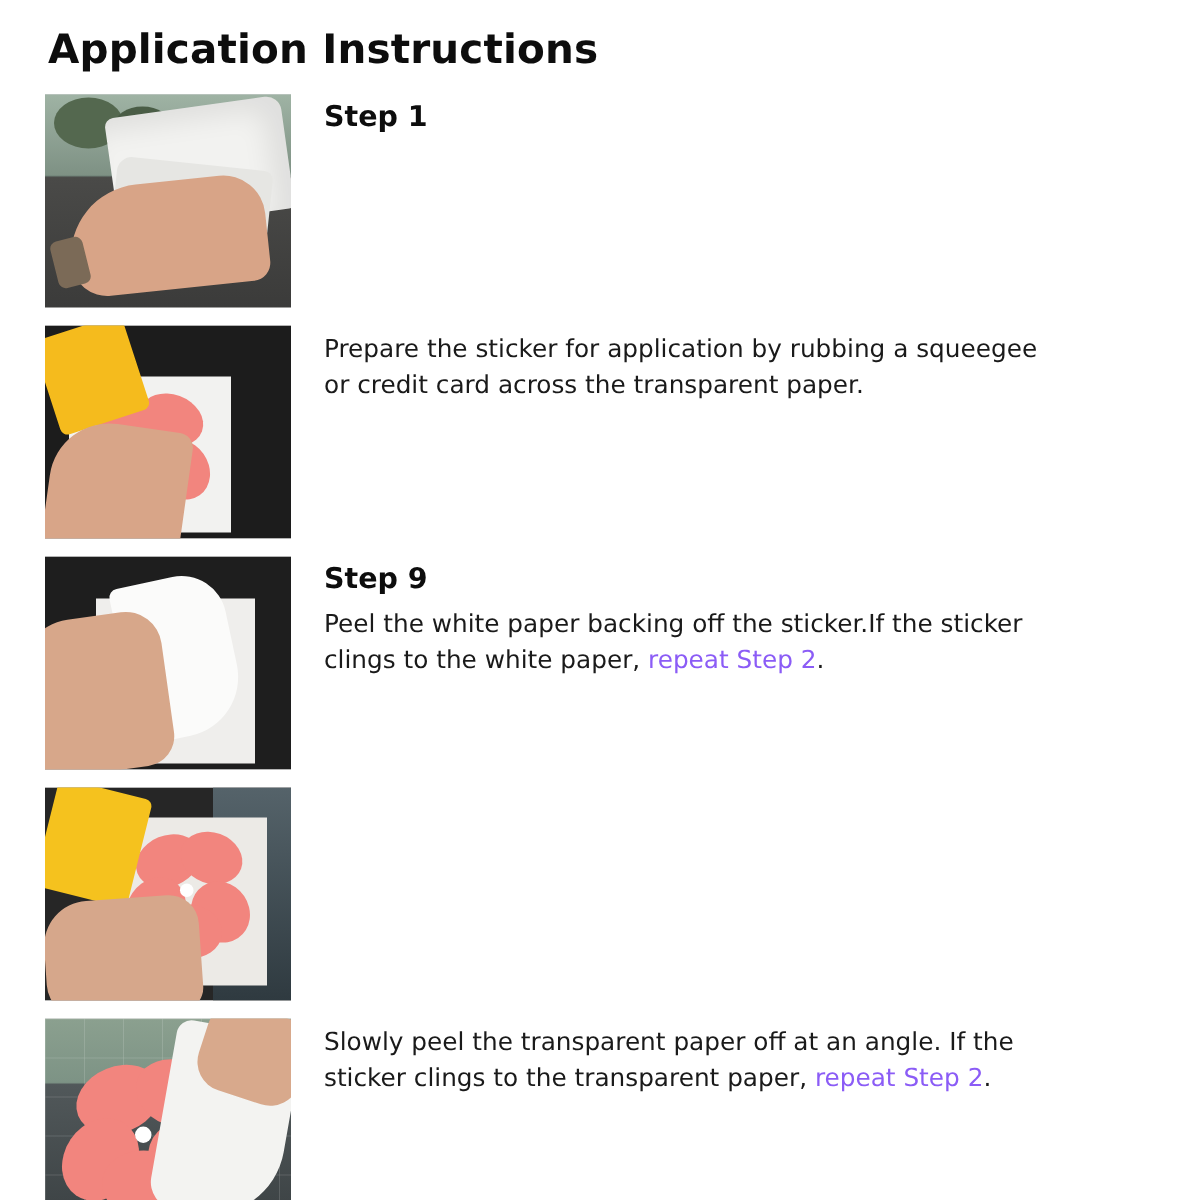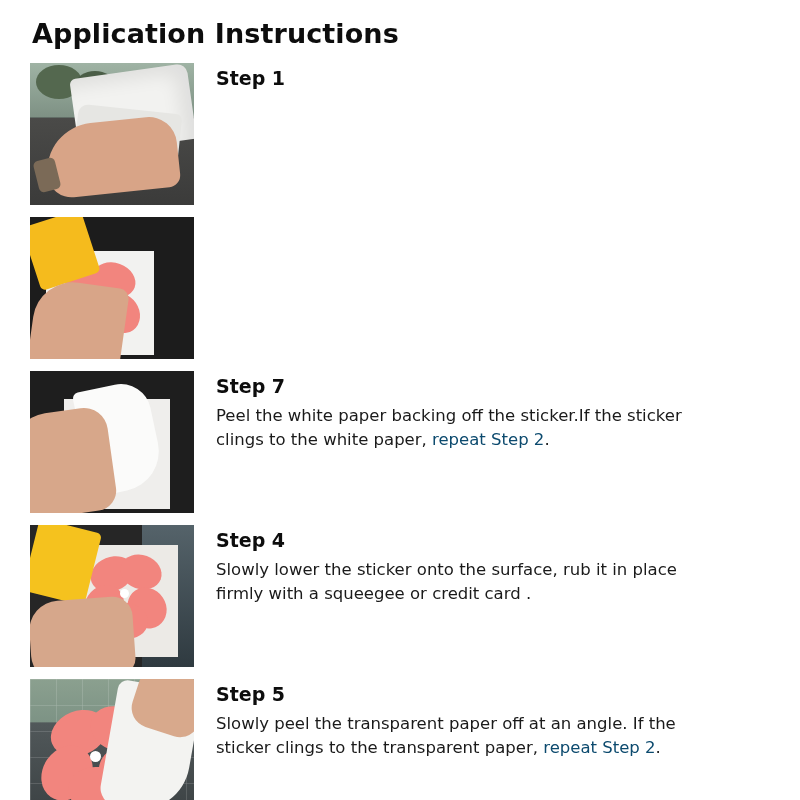--- a/index.html
+++ b/index.html
@@ -59,21 +59,21 @@
     margin: 0 0 7px 0;
   }
   .step-body {
     font-size: 16.5px;
     line-height: 1.45;
     color: #1a1a1a;
     margin: 0;
     max-width: 545px;
   }
   .accent {
-    color: #0c4a6e;
+    color: #8b5cf6;
   }
 
   
   .ill1 { background: linear-gradient(#7d8f86 0%, #6f8378 38%, #4a4a48 39%, #3b3b3a 100%); }
   .ill1 .sky { position:absolute; left:0; top:0; width:100%; height:38%;
     background: linear-gradient(#9fb3a4, #7e9184); }
   .ill1 .tree { position:absolute; width:46px; height:34px; border-radius:50%;
     background:#54684f; top:2px; left:6px; }
   .ill1 .tree2 { position:absolute; width:38px; height:26px; border-radius:50%;
     background:#4a5d46; top:8px; left:46px; }
@@ -172,41 +172,42 @@
             <div class="petal" style="left:10px; top:44px; width:42px; height:36px; transform:rotate(-55deg);"></div>
             <div class="petal" style="left:54px; top:44px; width:42px; height:36px; transform:rotate(55deg);"></div>
             <div class="petal" style="left:32px; top:56px; width:42px; height:34px; transform:rotate(6deg);"></div>
             <div class="center-dot" style="left:48px; top:44px; width:10px; height:10px;"></div>
           </div>
         </div>
         <div class="sq"></div>
         <div class="hnd"></div>
       </div>
       <div class="step-text">
+        <p class="step-body"><span>Prepare the sticker for application by rubbing a squeegee or credit card across the transparent paper.</span><span class="accent"></span><span></span></p>
       </div>
     </div>
 
     <div class="step-row">
       <div class="thumb ill3">
         <div class="bg"></div>
         <div class="paper sheet">
           <div class="flower">
             <div class="petal" style="left:8px; top:10px; width:44px; height:36px; transform:rotate(-24deg);"></div>
             <div class="petal" style="left:40px; top:8px; width:44px; height:34px; transform:rotate(18deg);"></div>
             <div class="petal" style="left:2px; top:40px; width:44px; height:38px; transform:rotate(-58deg);"></div>
             <div class="petal" style="left:46px; top:44px; width:42px; height:38px; transform:rotate(58deg);"></div>
             <div class="petal" style="left:24px; top:56px; width:44px; height:36px; transform:rotate(4deg);"></div>
             <div class="center-dot" style="left:40px; top:42px; width:9px; height:9px;"></div>
           </div>
         </div>
         <div class="paper peel"></div>
         <div class="hnd hand-shape"></div>
       </div>
       <div class="step-text">
-        <div class="step-head">Step 7</div>
+        <div class="step-head">Step 9</div>
         <p class="step-body"><span>Peel the white paper backing off the sticker.If the sticker clings to the white paper, </span><span class="accent">repeat Step 2</span><span>.</span></p>
       </div>
     </div>
 
     <div class="step-row">
       <div class="thumb ill4">
         <div class="bg"></div>
         <div class="glass"></div>
         <div class="paper sheet">
           <div class="flower">
@@ -214,41 +215,36 @@
             <div class="petal" style="left:46px; top:10px; width:42px; height:34px; transform:rotate(20deg);"></div>
             <div class="petal" style="left:8px; top:42px; width:44px; height:38px; transform:rotate(-56deg);"></div>
             <div class="petal" style="left:52px; top:44px; width:42px; height:38px; transform:rotate(56deg);"></div>
             <div class="petal" style="left:30px; top:58px; width:44px; height:36px; transform:rotate(5deg);"></div>
             <div class="center-dot" style="left:46px; top:44px; width:9px; height:9px;"></div>
           </div>
         </div>
         <div class="sq"></div>
         <div class="hnd"></div>
       </div>
-      <div class="step-text">
-        <div class="step-head">Step 4</div>
-        <p class="step-body"><span>Slowly lower the sticker onto the surface, rub it in place firmly with a squeegee or credit card .</span><span class="accent"></span><span></span></p>
-      </div>
     </div>
 
     <div class="step-row">
       <div class="thumb ill5">
         <div class="bg"></div>
         <div class="grid"></div>
         <div class="flower" style="left:4px; top:22px;">
           <div class="petal" style="left:16px; top:10px; width:58px; height:44px; transform:rotate(-22deg);"></div>
           <div class="petal" style="left:56px; top:6px; width:56px; height:44px; transform:rotate(20deg);"></div>
           <div class="petal" style="left:4px; top:48px; width:58px; height:48px; transform:rotate(-56deg);"></div>
           <div class="petal" style="left:62px; top:50px; width:56px; height:48px; transform:rotate(56deg);"></div>
           <div class="petal" style="left:34px; top:66px; width:58px; height:46px; transform:rotate(5deg);"></div>
           <div class="center-dot" style="left:56px; top:50px; width:11px; height:11px;"></div>
         </div>
         <div class="peel"></div>
         <div class="hnd"></div>
       </div>
       <div class="step-text">
-        <div class="step-head">Step 5</div>
         <p class="step-body"><span>Slowly peel the transparent paper off at an angle. If the sticker clings to the transparent paper, </span><span class="accent">repeat Step 2</span><span>.</span></p>
       </div>
     </div>
 
   </div>
 </div>
 
 </body></html>

